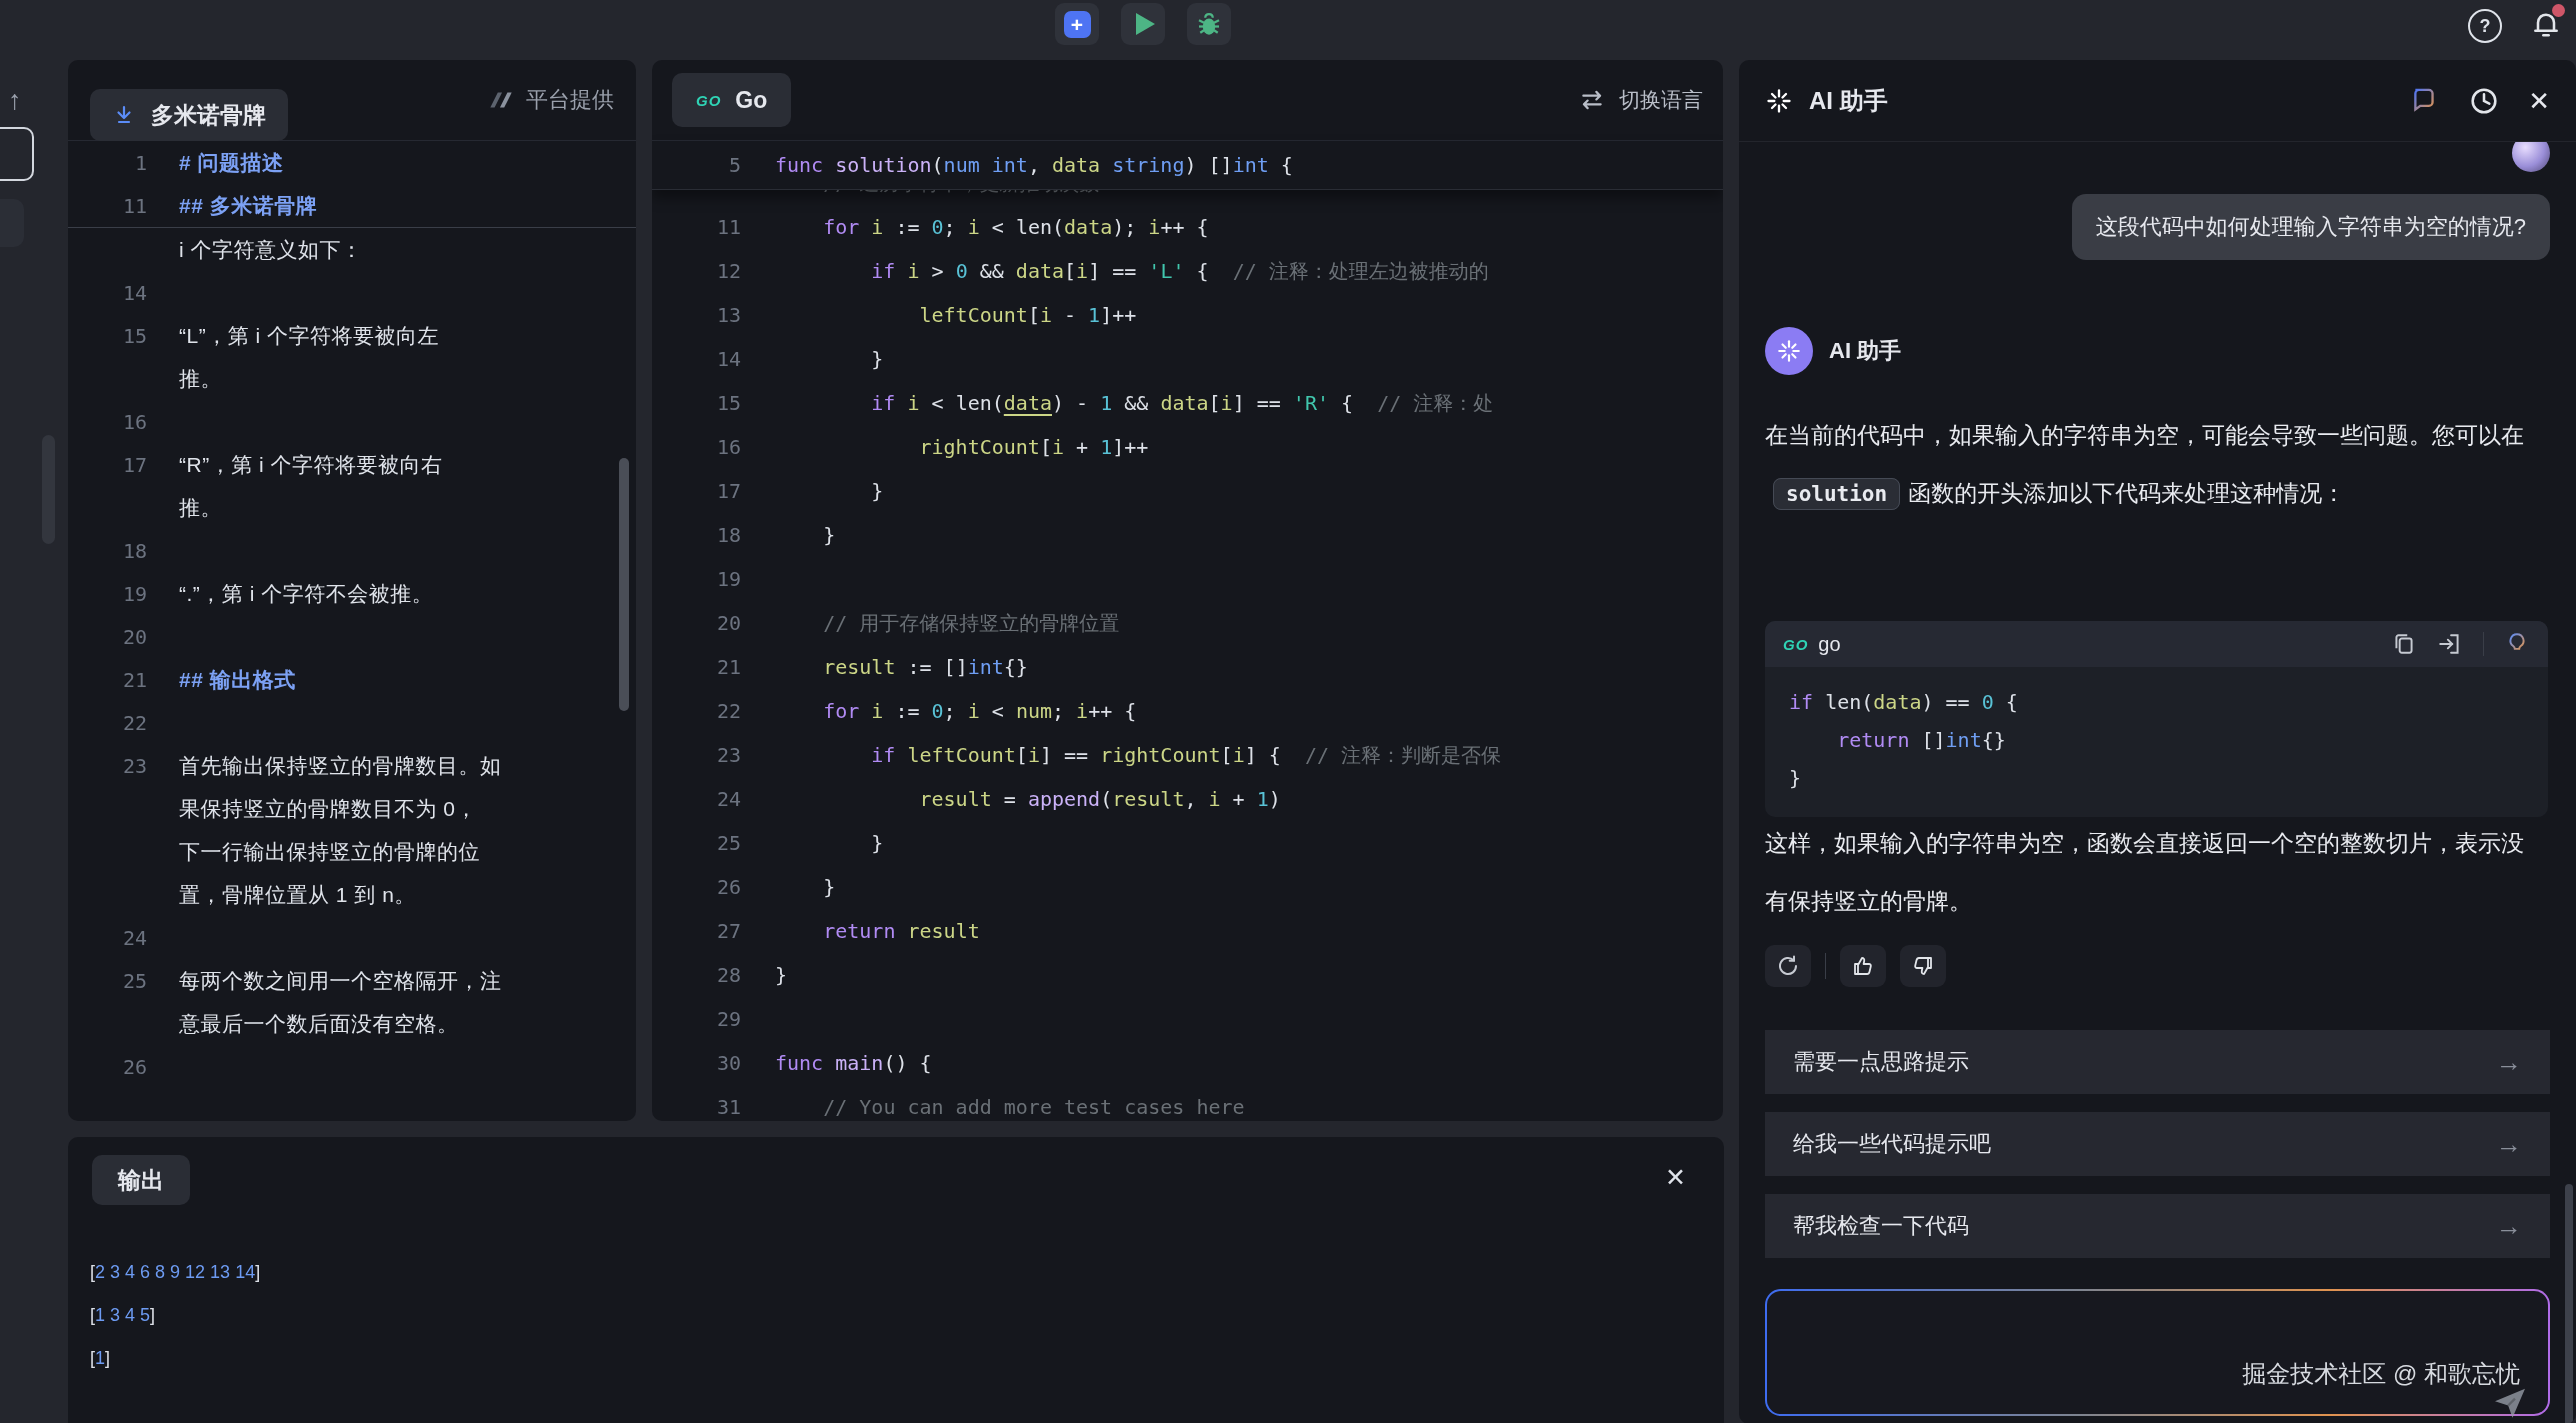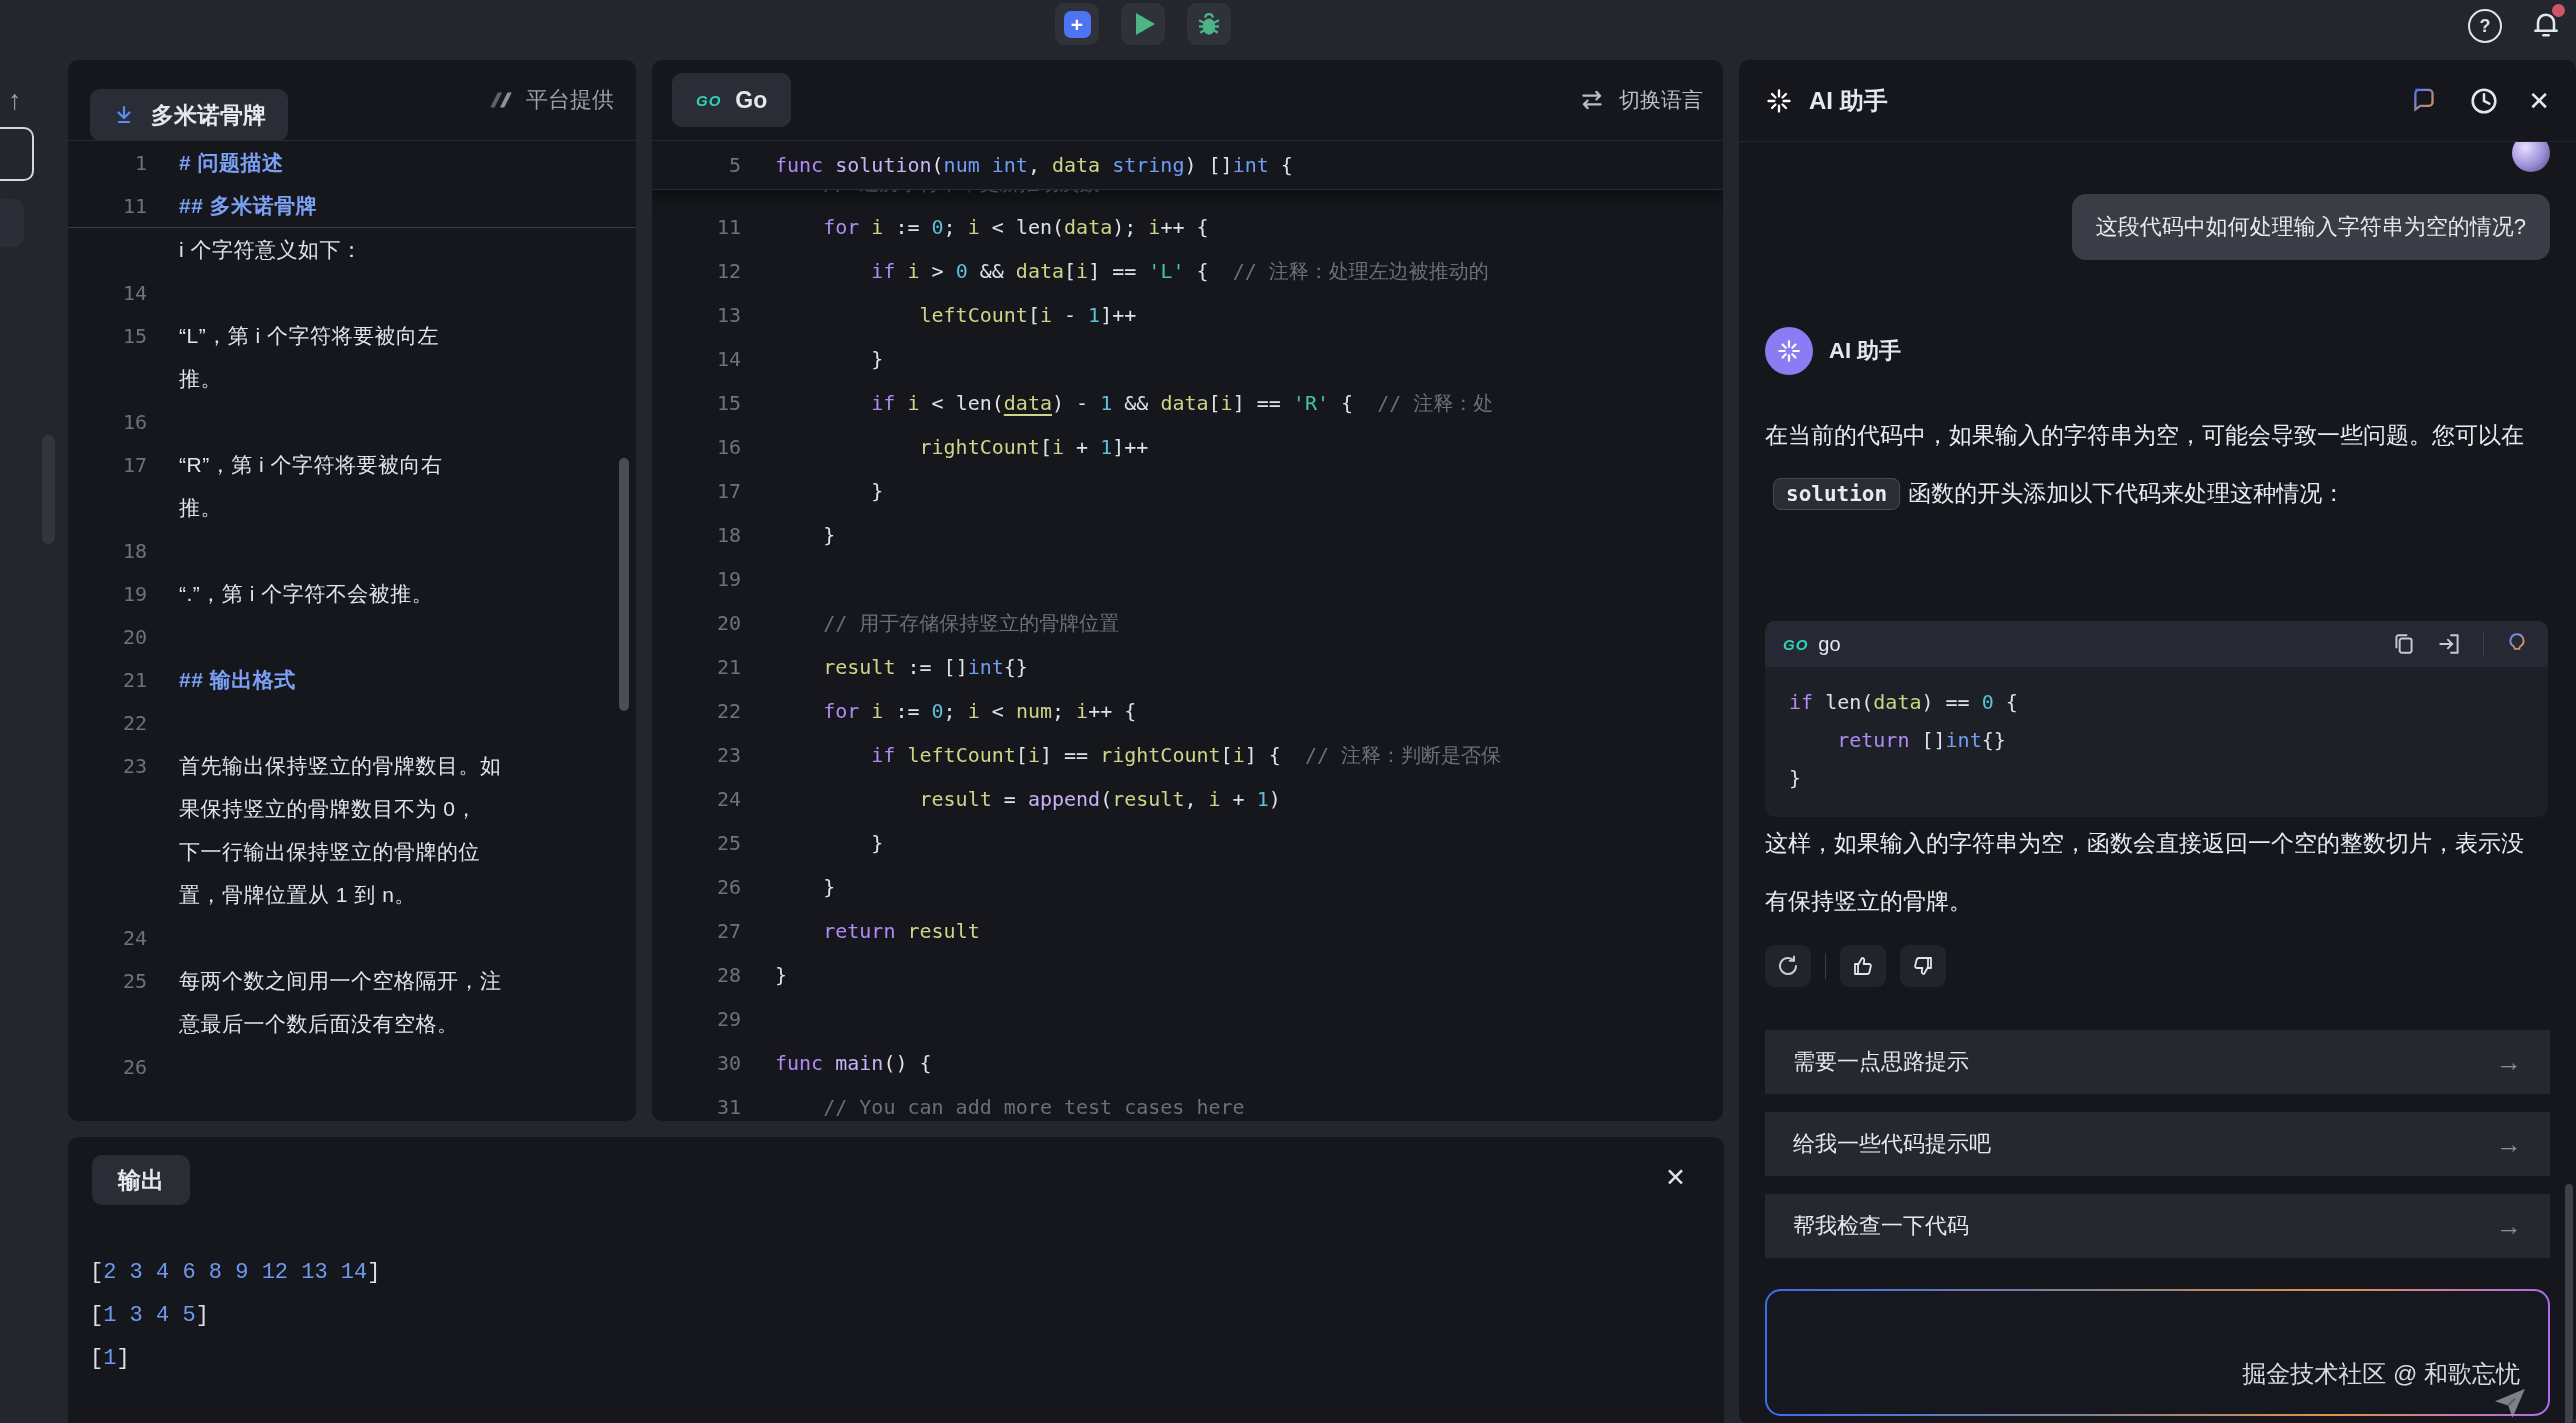--- a/index.html
+++ b/index.html
@@ -96,21 +96,21 @@
   .watermark{position:absolute;right:28px;bottom:24px;color:#d7dae0;font-size:24px;}
   .send-plane{position:absolute;right:18px;bottom:-8px;opacity:.85;}
   .a-scrollbar{position:absolute;right:3px;top:1042px;width:8px;height:328px;background:#3d414b;border-radius:4px;}
 
   
   #output{left:68px;top:1137px;width:1656px;height:337px;border-radius:10px 10px 0 0;}
   .o-chip{position:absolute;left:24px;top:18px;background:#2a2d35;border-radius:10px;height:50px;padding:0 26px;
       display:flex;align-items:center;font-size:23px;font-weight:bold;}
   .o-close{position:absolute;right:38px;top:26px;color:#dfe3ea;font-size:25px;cursor:pointer;}
   .o-lines{position:absolute;left:22px;top:114px;}
-  .orow{font-family:Liberation Mono, monospace;font-size:22px;line-height:43px;white-space:pre;}
+  .orow{font-family:Liberation Sans, sans-serif;font-size:18px;line-height:43px;white-space:pre;}
 </style>
 </head>
 <body>
 
 <div class="stage">
 
   <div class="topbar">
     <div class="run-group">
       <div class="tb-btn">
         <span class="icon-add">+</span>

